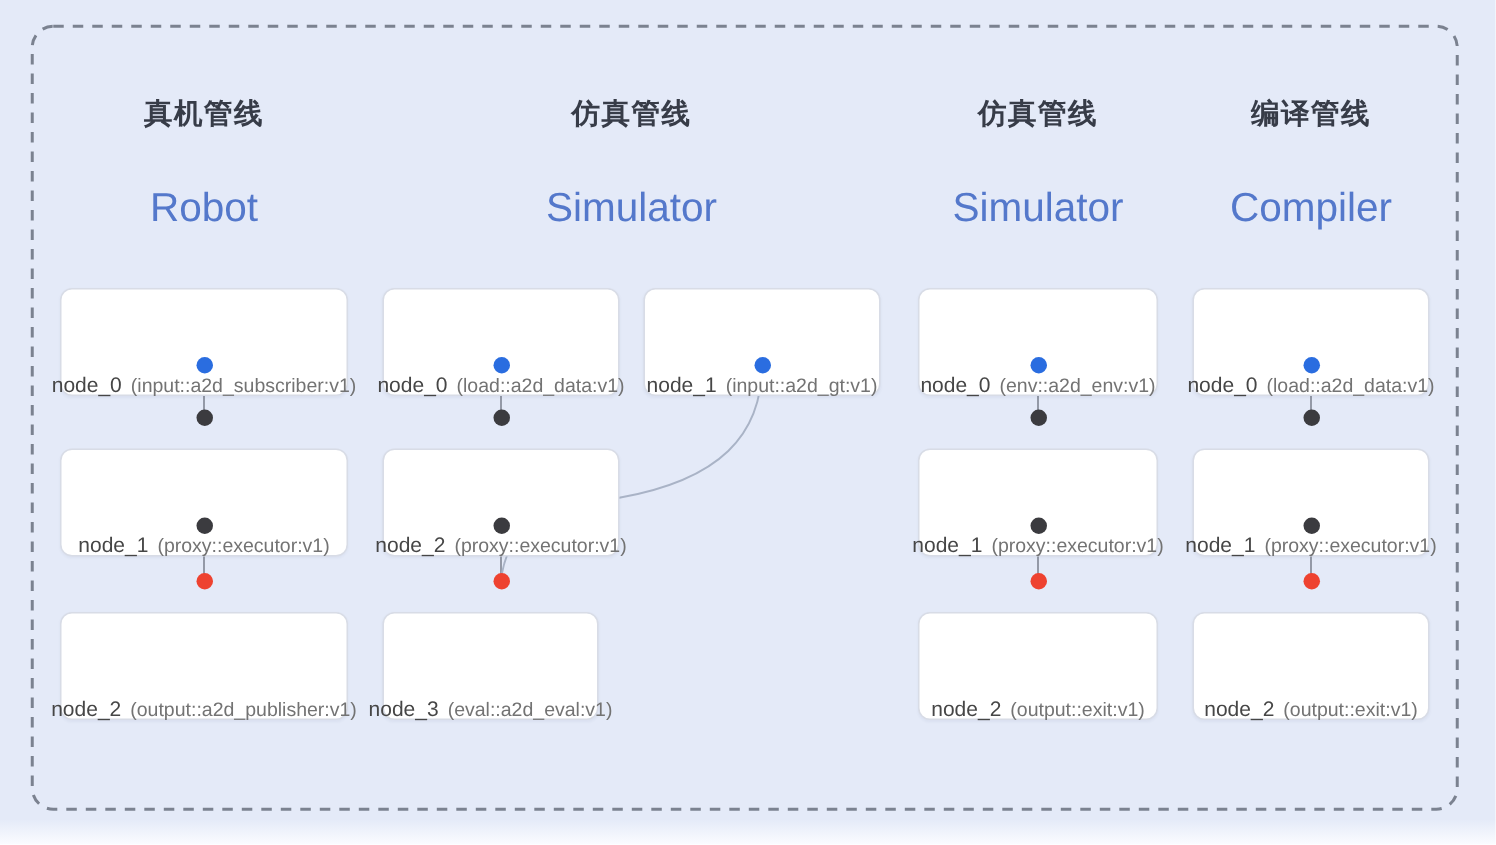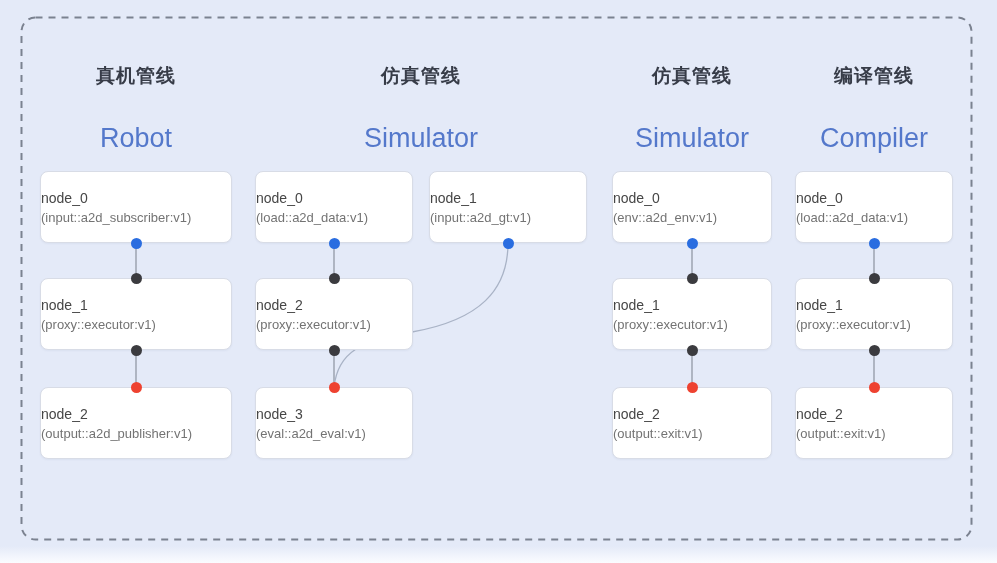--- a/index.html
+++ b/index.html
@@ -19,22 +19,22 @@
   }
   .title-en{
     position:absolute;top:123px;transform:translateX(-50%);
     font-size:27px;font-weight:400;color:#5478cb;
     white-space:nowrap;z-index:2;
   }
   .node{
     position:absolute;height:72px;z-index:2;
     background:#ffffff;border:1px solid #d8dce6;border-radius:8px;
     box-shadow:0 1px 2px rgba(40,55,100,0.05);
-    display:flex;flex-direction:column;align-items:flex-start;justify-content:center;
-    gap:6px;box-sizing:border-box;
+    display:flex;flex-direction:row;align-items:flex-end;justify-content:center;
+    gap:6px;box-sizing:border-box;margin-top:21px;
   }
   .node-name{font-size:14px;color:#464646;line-height:1;}
   .node-type{font-size:13px;color:#737373;line-height:1;white-space:nowrap;}
   .dot{
     position:absolute;width:11px;height:11px;border-radius:50%;z-index:3;
     margin-left:-5.5px;margin-top:-5.5px;
   }
   .dot.blue{background:#2a6de0;}
   .dot.black{background:#3b3b3f;}
   .dot.red{background:#ee4230;}
@@ -86,21 +86,21 @@
     <div class="node-type">(load::a2d_data:v1)</div>
   </div>
   <div class="node" style="left:429px;top:171px;width:158px">
     <div class="node-name">node_1</div>
     <div class="node-type">(input::a2d_gt:v1)</div>
   </div>
   <div class="node" style="left:255px;top:278px;width:158px">
     <div class="node-name">node_2</div>
     <div class="node-type">(proxy::executor:v1)</div>
   </div>
-  <div class="node" style="left:255px;top:387px;width:158px">
+  <div class="node" style="left:255px;top:387px;width:144px">
     <div class="node-name">node_3</div>
     <div class="node-type">(eval::a2d_eval:v1)</div>
   </div>
 
   <div class="node" style="left:612px;top:171px;width:160px">
     <div class="node-name">node_0</div>
     <div class="node-type">(env::a2d_env:v1)</div>
   </div>
   <div class="node" style="left:612px;top:278px;width:160px">
     <div class="node-name">node_1</div>

